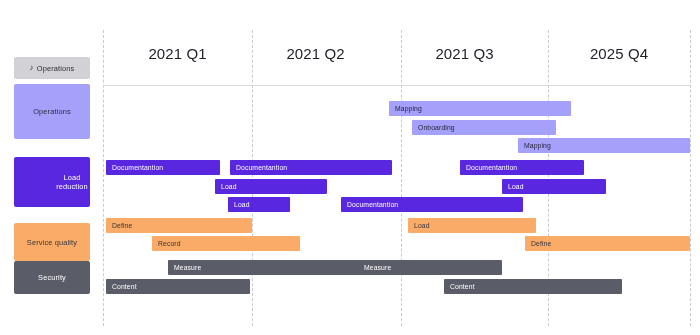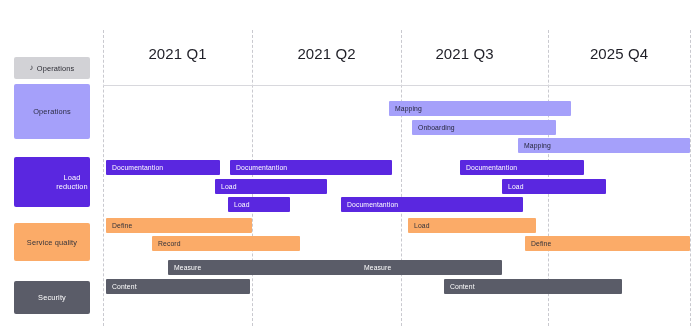--- a/index.html
+++ b/index.html
@@ -70,21 +70,21 @@
   .cat-milestones {
     background: #d2d2d6;
     color: #2c2c34;
     top: 57px;
     height: 22px;
     gap: 3px;
   }
   .cat-operations  { background: #a5a0fa; color: #2c2c44; top: 84px;  height: 55px; }
   .cat-loadred     { background: #5a27e0; color: #ffffff; top: 157px; height: 50px; padding-left: 43px; }
   .cat-service     { background: #fbab68; color: #33333b; top: 215px; height: 38px; margin-top: 8px; }
-  .cat-security    { background: #5a5c68; color: #ffffff; top: 261px; height: 33px; margin-top: 20px; }
+  .cat-security    { background: #5a5c68; color: #ffffff; top: 261px; height: 33px; }
 
   .note-icon {
     display: inline-block;
     font-size: 8px;
     line-height: 1;
     color: #2c2c34;
     transform: translateY(-.5px);
   }
 
   
@@ -116,21 +116,21 @@
     <div class="gridline" style="left:252px"></div>
     <div class="gridline" style="left:401px"></div>
     <div class="gridline" style="left:548px"></div>
     <div class="gridline" style="left:690px"></div>
   </div>
 
   <div class="header-rule"></div>
 
   <div>
     <div class="quarter-label" style="left:103px; width:149px">2021 Q1</div>
-    <div class="quarter-label" style="left:252px; width:149px">2021 Q2</div>
+    <div class="quarter-label" style="left:241px; width:149px">2021 Q2</div>
     <div class="quarter-label" style="left:391px; width:147px">2021 Q3</div>
     <div class="quarter-label" style="left:548px; width:142px">2025 Q4</div>
   </div>
 
   <div>
 
     <div class="cat cat-milestones">
       <span class="note-icon">♪</span>
       <span>Operations</span>
     </div>

